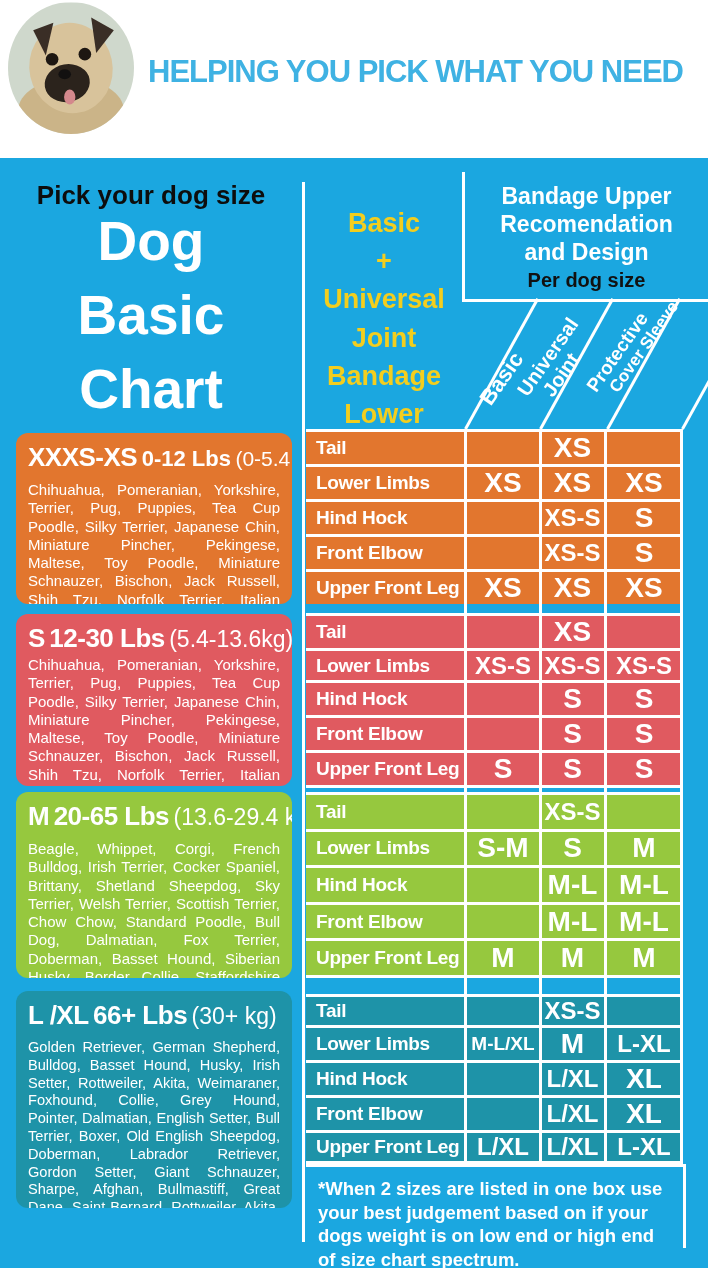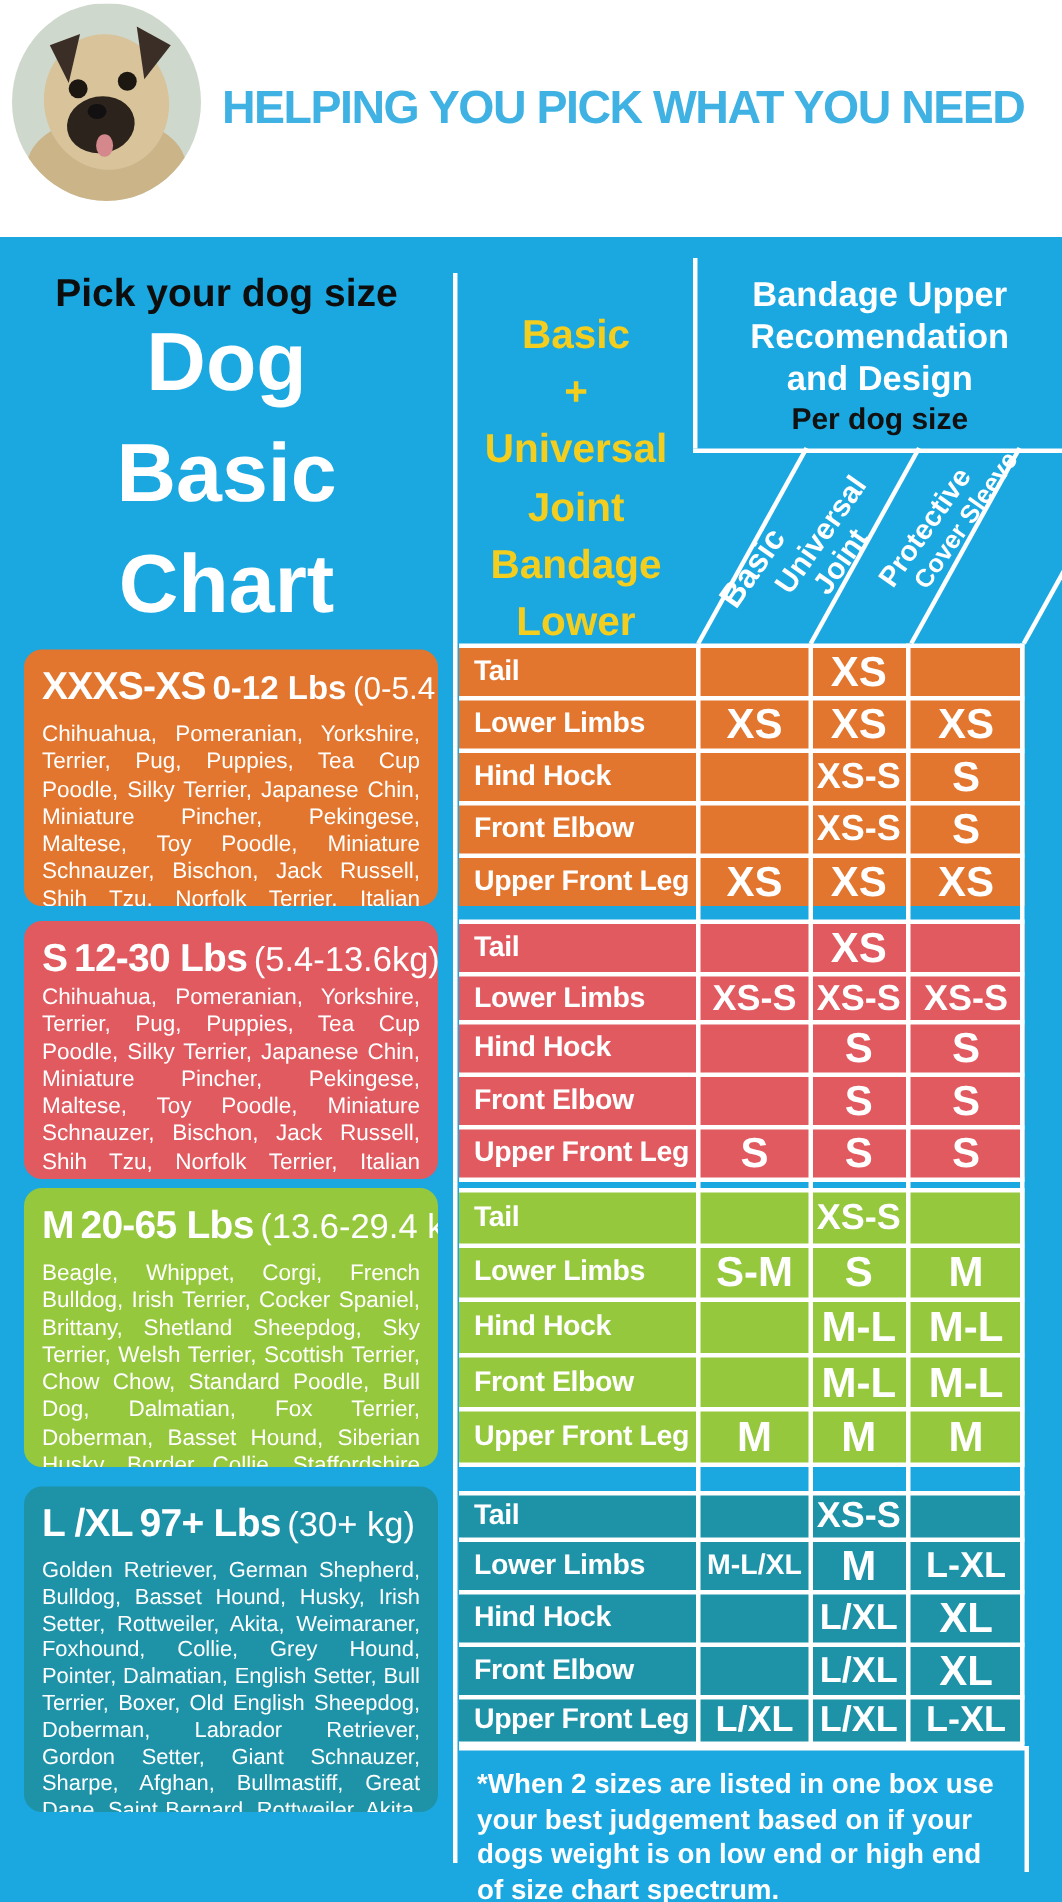--- a/index.html
+++ b/index.html
@@ -128,21 +128,21 @@
     </div>
     <div class="box c1" style="top:456px;height:172px;">
       <div class="bhead" style="margin-bottom:2px;"><span class="sz">S</span>&nbsp;<span class="sz">12-30 Lbs</span>&nbsp;<span class="kg" style="font-size:23px;">(5.4-13.6kg)</span></div>
       <div class="breeds">Chihuahua, Pomeranian, Yorkshire, Terrier, Pug, Puppies, Tea Cup Poodle, Silky Terrier, Japanese Chin, Miniature Pincher, Pekingese, Maltese, Toy Poodle, Miniature Schnauzer, Bischon, Jack Russell, Shih Tzu, Norfolk Terrier, Italian Greyhound, Rat Terrier, Dachshund and more.</div>
     </div>
     <div class="box c2" style="top:634px;height:186px;">
       <div class="bhead"><span class="sz">M</span>&nbsp;<span class="sz">20-65 Lbs</span>&nbsp;<span class="kg" style="font-size:23px;">(13.6-29.4 kg</span></div>
       <div class="breeds">Beagle, Whippet, Corgi, French Bulldog, Irish Terrier, Cocker Spaniel, Brittany, Shetland Sheepdog, Sky Terrier, Welsh Terrier, Scottish Terrier, Chow Chow, Standard Poodle, Bull Dog, Dalmatian, Fox Terrier, Doberman, Basset Hound, Siberian Husky, Border Collie, Staffordshire Bull Terrier, Standard Schnauzer and more.</div>
     </div>
     <div class="box c3" style="top:833px;height:217px;">
-      <div class="bhead"><span class="sz">L /XL</span>&nbsp;<span class="sz">97+ Lbs</span>&nbsp;<span class="kg" style="font-size:23px;">(30+ kg)</span></div>
+      <div class="bhead"><span class="sz">L /XL</span>&nbsp;<span class="sz">66+ Lbs</span>&nbsp;<span class="kg" style="font-size:23px;">(30+ kg)</span></div>
       <div class="breeds" style="font-size:14.6px;">Golden Retriever, German Shepherd, Bulldog, Basset Hound, Husky, Irish Setter, Rottweiler, Akita, Weimaraner, Foxhound, Collie, Grey Hound, Pointer, Dalmatian, English Setter, Bull Terrier, Boxer, Old English Sheepdog, Doberman, Labrador Retriever, Gordon Setter, Giant Schnauzer, Sharpe, Afghan, Bullmastiff, Great Dane, Saint Bernard, Rottweiler, Akita, New Foundland, Irish Wolfhound, Great Pyrenees, Blood Hound and more.</div>
     </div>
 
     <div class="grows" style="top:271px;height:175px;">
         <div class="trow" style="background: rgb(226, 118, 46);">
           <div class="cell label">Tail</div>
           <div class="cell" style="font-size: 28px;"></div>
           <div class="cell" style="font-size: 28px;">XS</div>
           <div class="cell" style="font-size: 28px;"></div>
         </div>

